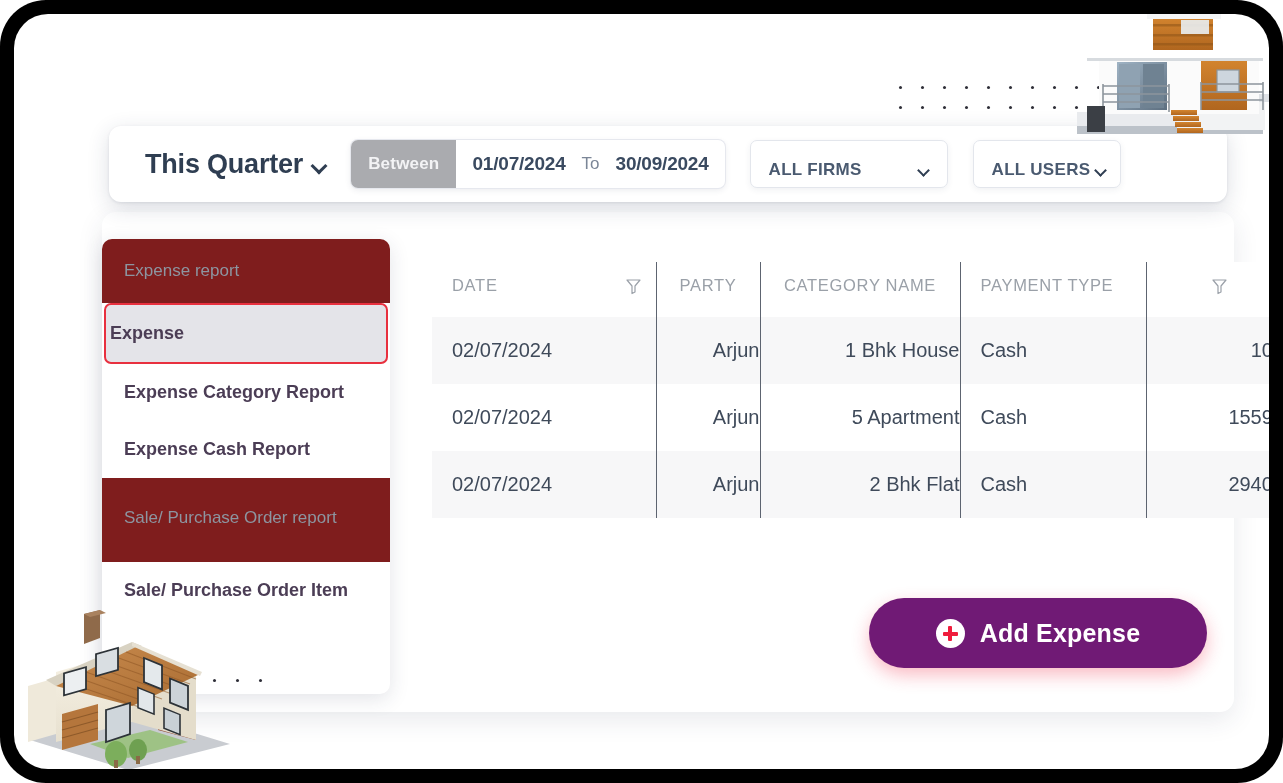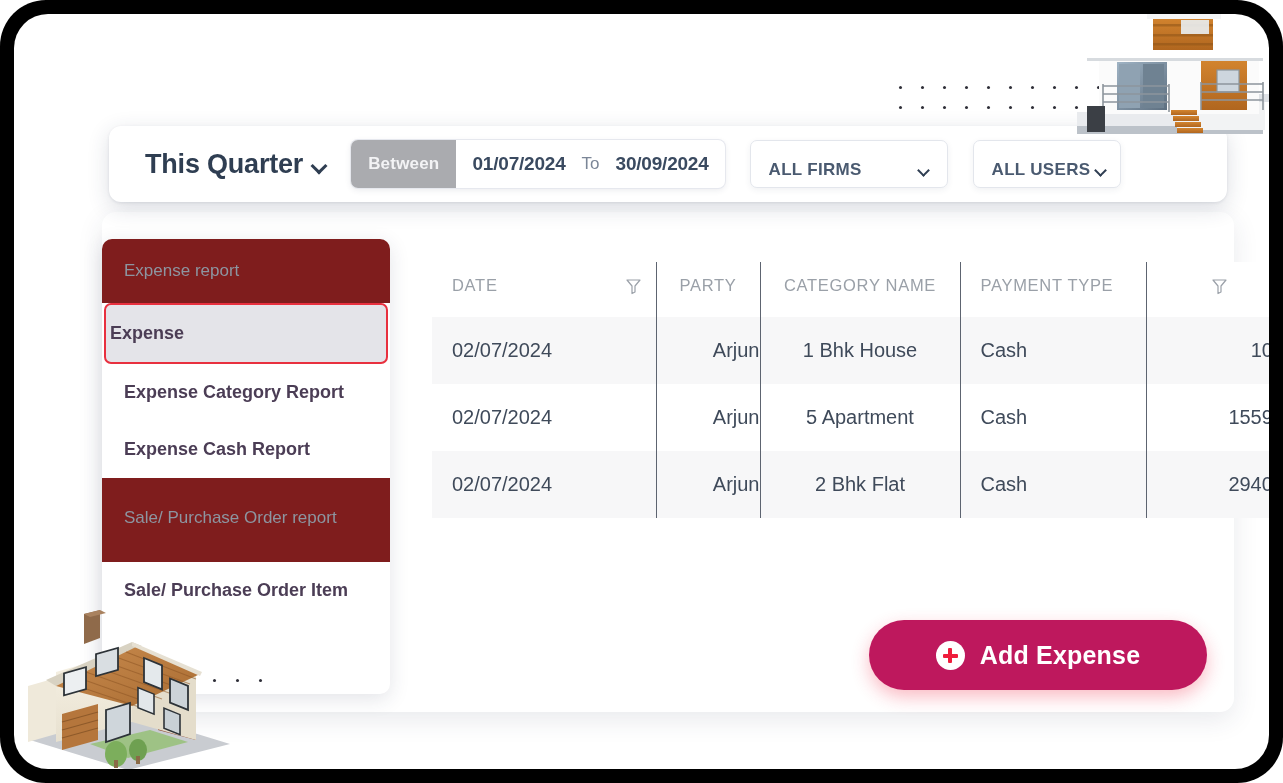--- a/index.html
+++ b/index.html
@@ -240,34 +240,34 @@
     color: #3f4a5a;
     padding: 22px 0;
     vertical-align: middle;
   }
   #expense-table tbody tr.odd td { background: #f7f7f8; }
   #expense-table tbody tr.even td { background: #ffffff; }
 
   .col-sep { border-left: 1.6px solid #5d6470; }
   .td-date    { padding-left: 20px !important; }
   .td-party   { text-align: right; }
-  .td-cat     { text-align: center; font-size: 17px; color: #444a55; }
+  .td-cat     { text-align: right; font-size: 17px; color: #444a55; }
   .td-pay     { padding-left: 20px !important; }
   .td-amt     { text-align: right; padding-right: 8px !important; }
 
   .filter-icon { display: inline-block; width: 17px; height: 18px; }
 
   
   #add-expense-btn {
     position: absolute;
     left: 855px;
-    top: 606px;
+    top: 584px;
     width: 338px;
     height: 70px;
-    background: #be185d;
+    background: #701a75;
     border-radius: 36px;
     border: none;
     display: flex;
     align-items: center;
     justify-content: center;
     gap: 15px;
     cursor: pointer;
     box-shadow: 0 7px 18px rgba(239,29,60,.30);
     z-index: 25;
   }

